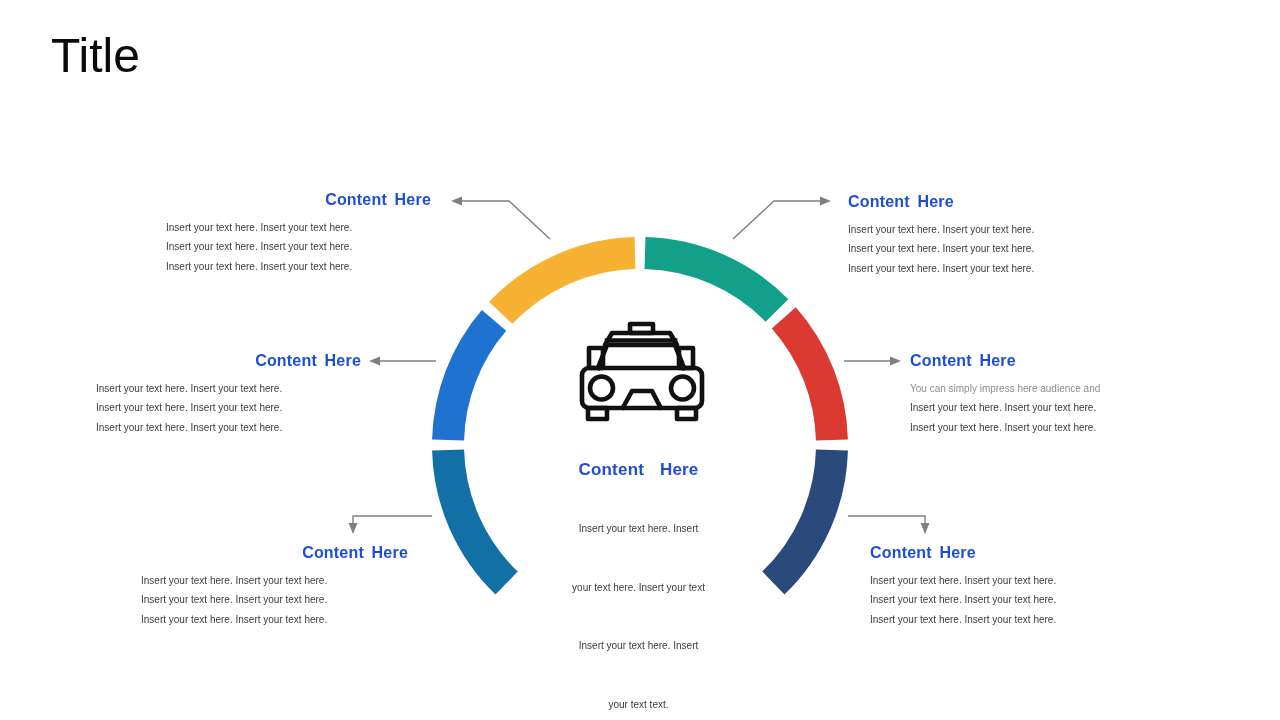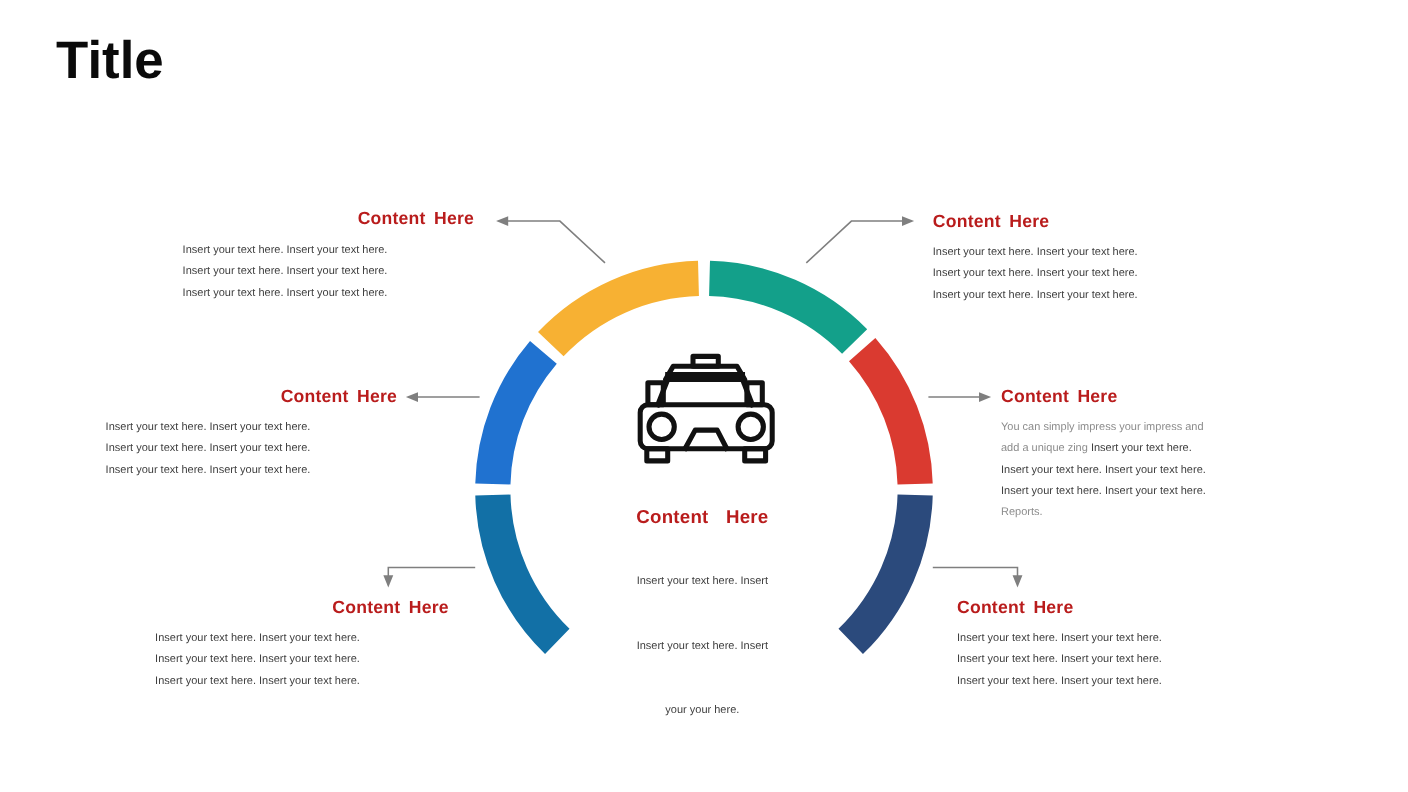--- a/index.html
+++ b/index.html
@@ -2,25 +2,25 @@
 <html><head>
 <meta charset="utf-8">
 <style>
   html,body{margin:0;padding:0;}
   body{
     width:1280px;height:720px;position:relative;overflow:hidden;
     background:#ffffff;font-family:"Liberation Sans",sans-serif;
   }
   .title{
     position:absolute;left:51px;top:30px;
-    font-size:48px;font-weight:bold;color:#0a0a0a;line-height:1.1;
+    font-size:48px;font-weight:normal;color:#0a0a0a;line-height:1.1;
   }
   .block{position:absolute;}
   .heading{
-    font-size:16px;font-weight:bold;color:#b91c1c;
+    font-size:16px;font-weight:bold;color:#1d4ed8;
     word-spacing:3px;letter-spacing:.2px;margin:0 0 9px 0;line-height:18px;
   }
   .align-right .heading{text-align:right;padding-right:12px;}
   .bline{
     font-size:10px;color:#3d3d3d;line-height:19.3px;white-space:nowrap;
   }
   .muted{color:#8c8c8c;}
   .center-block{text-align:center;}
   .center-block .heading{
     font-size:17px;white-space:pre;padding-right:0;margin-bottom:11px;line-height:20px;
@@ -94,39 +94,38 @@
 
 <div class="block align-right" style="left:96px;top:352px;width:277px;">
   <div class="heading">Content Here</div>
   <div class="bline">Insert your text here. Insert your text here.</div>
   <div class="bline">Insert your text here. Insert your text here.</div>
   <div class="bline">Insert your text here. Insert your text here.</div>
 </div>
 
 <div class="block" style="left:910px;top:352px;width:284px;">
   <div class="heading">Content Here</div>
-  <div class="bline"><span class="muted">You can simply impress your impress and</span></div>
-  <div class="bline"><span class="muted">add a unique zing </span><span>Insert your text here.</span></div>
+  <div class="bline"><span class="muted">You can simply impress here audience and</span></div>
   <div class="bline">Insert your text here. Insert your text here.</div>
   <div class="bline">Insert your text here. Insert your text here.</div>
-  <div class="bline"><span class="muted">Reports.</span></div>
 </div>
 
 <div class="block align-right" style="left:141px;top:544px;width:277px;">
   <div class="heading" style="padding-right:10px;">Content Here</div>
   <div class="bline">Insert your text here. Insert your text here.</div>
   <div class="bline">Insert your text here. Insert your text here.</div>
   <div class="bline">Insert your text here. Insert your text here.</div>
 </div>
 
 <div class="block" style="left:870px;top:544px;width:278px;">
   <div class="heading">Content Here</div>
   <div class="bline">Insert your text here. Insert your text here.</div>
   <div class="bline">Insert your text here. Insert your text here.</div>
   <div class="bline">Insert your text here. Insert your text here.</div>
 </div>
 
 <div class="block center-block" style="left:539px;top:460px;width:199px;">
   <div class="heading">Content  Here</div>
   <div class="bline">Insert your text here. Insert</div>
+  <div class="bline">your text here. Insert your text</div>
   <div class="bline">Insert your text here. Insert</div>
-  <div class="bline">your your here.</div>
+  <div class="bline">your text text.</div>
 </div>
 
 </body></html>

